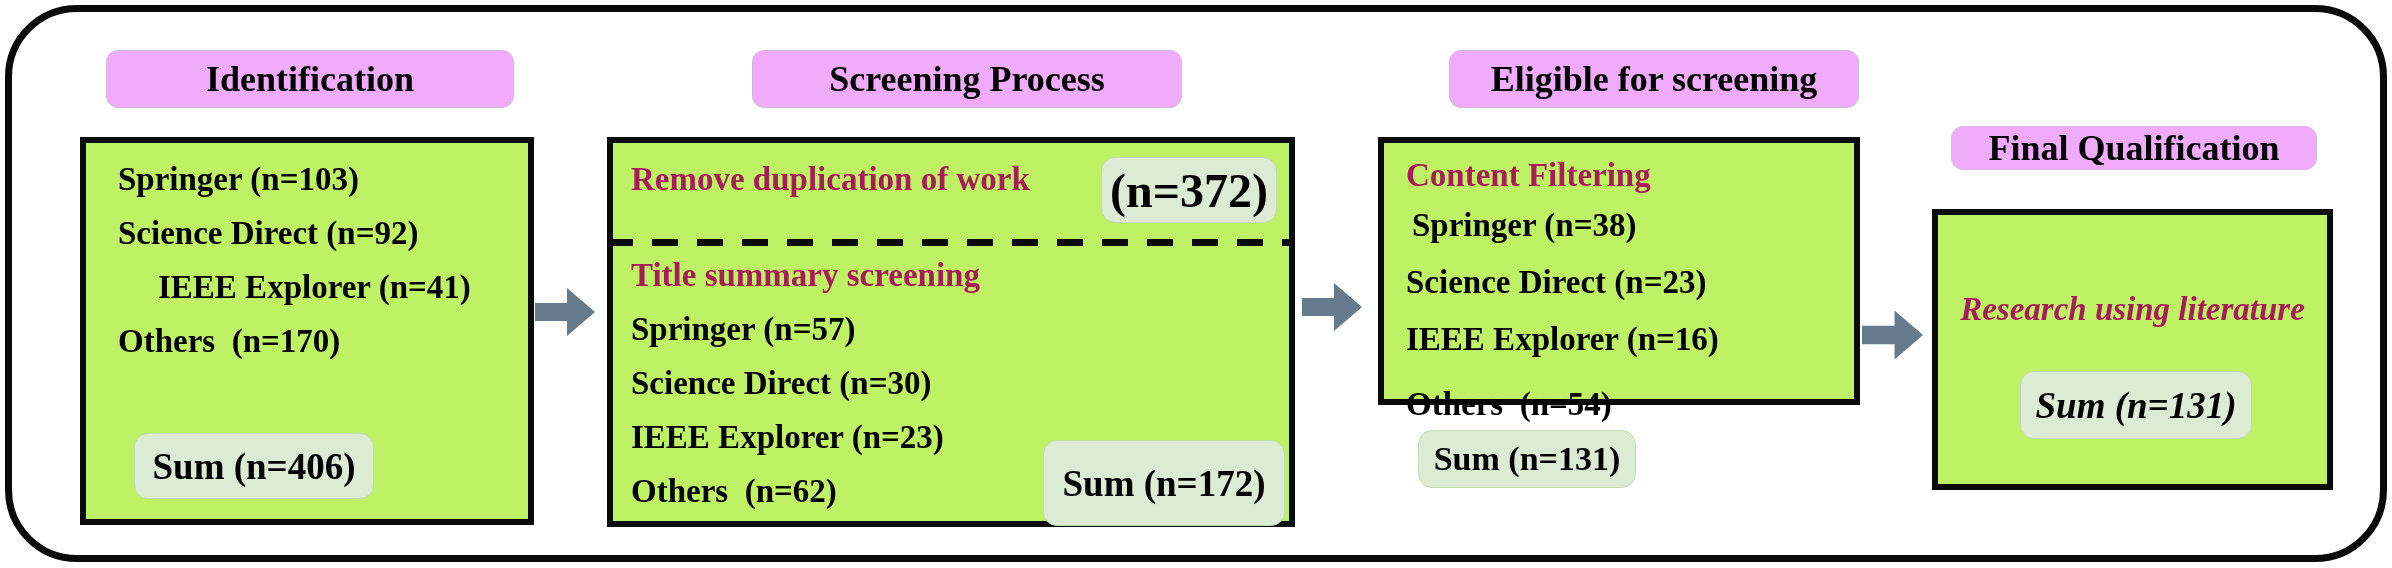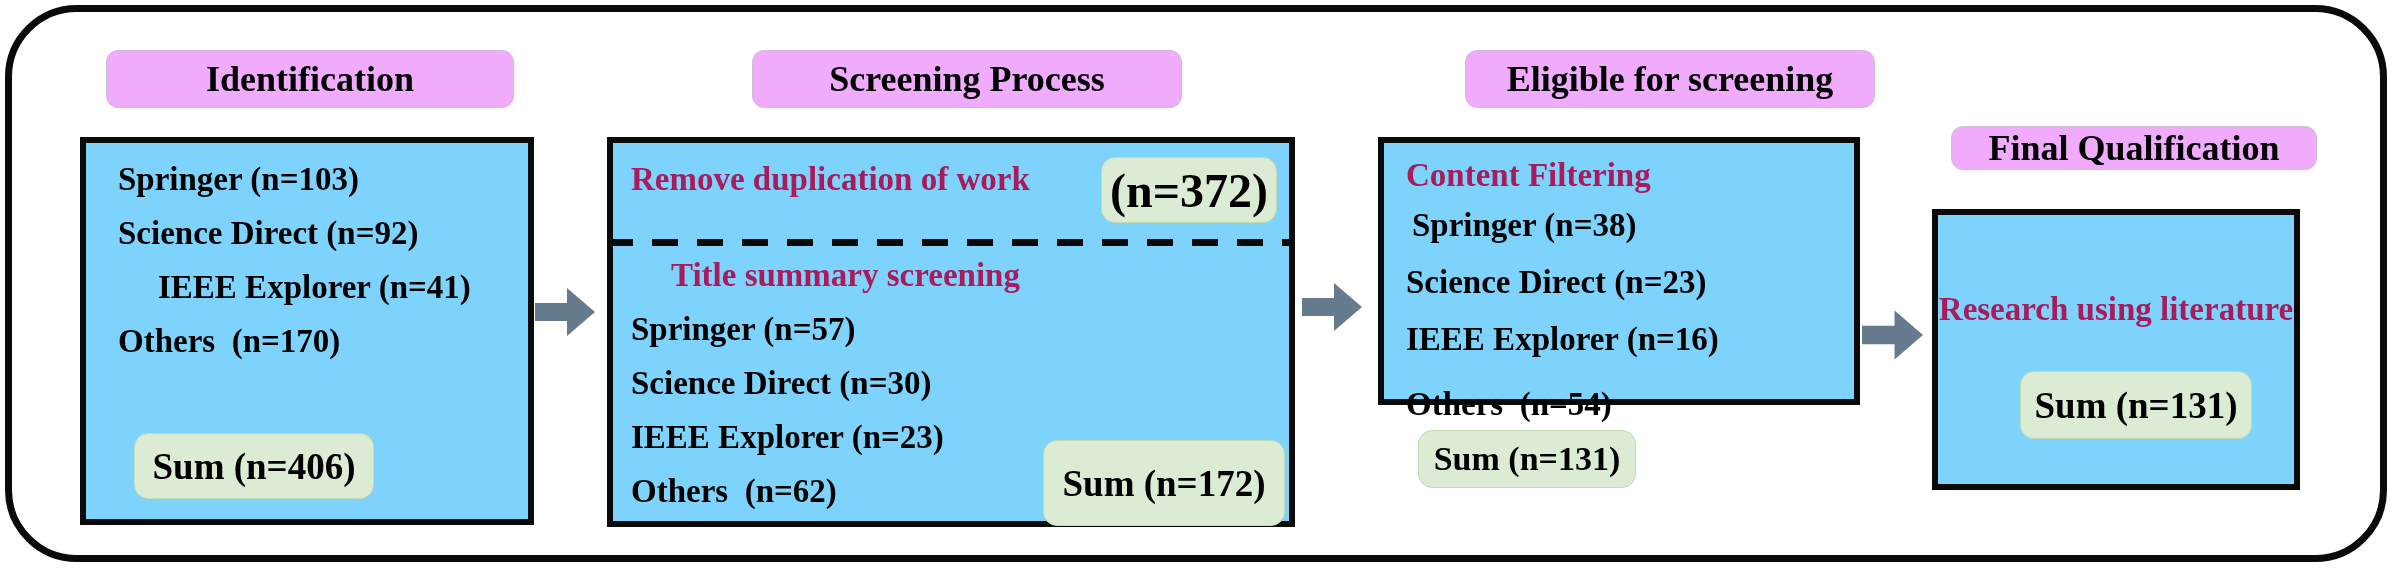--- a/index.html
+++ b/index.html
@@ -10,21 +10,21 @@
   .frame{
     position:absolute;left:5px;top:5px;width:2382px;height:557px;box-sizing:border-box;
     border:7px solid #0a0a0a;border-radius:72px;background:transparent;
   }
   .hpill{
     position:absolute;box-sizing:border-box;background:#f0abfc;border:1px solid #cfbcdb;
     border-radius:12px;display:flex;align-items:center;justify-content:center;
     font-size:36px;white-space:pre;
   }
   .box{
-    position:absolute;box-sizing:border-box;background:#7dd3fc;border:6px solid #0a0a0a;
+    position:absolute;box-sizing:border-box;background:#bef264;border:6px solid #0a0a0a;
   }
   .item{
     position:absolute;font-size:33px;white-space:pre;line-height:1.1;
   }
   .accent{color:#A81C5C;}
   .gpill{
     position:absolute;box-sizing:border-box;background:#DCEBD3;border:1px solid #c3dcb3;
     border-radius:14px;display:flex;align-items:center;justify-content:center;
     font-size:37px;white-space:pre;
   }
@@ -51,44 +51,44 @@
 
   <svg class="arrow" style="left:535px;top:288px;" width="60" height="48" viewBox="0 0 60 48">
     <path d="M0 15 H32 V0 L60 24 L32 48 V33 H0 Z" fill="#667B8E"></path>
   </svg>
 
   <div class="hpill" style="left:752px;top:50px;width:430px;height:58px;">Screening Process</div>
   <div class="box" style="left:607px;top:137px;width:688px;height:390px;">
     <div class="item accent" style="left:18px;top:18px;">Remove duplication of work</div>
     <div class="gpill" style="left:488px;top:14px;width:176px;height:66px;font-size:48px;">(n=372)</div>
     <div class="dash" style="top:96px;"></div>
-    <div class="item accent" style="left:18px;top:114px;margin-left:40px;">Title summary screening</div>
+    <div class="item accent" style="left:18px;top:114px;">Title summary screening</div>
     <div class="item" style="left:18px;top:168px;">Springer (n=57)</div>
     <div class="item" style="left:18px;top:222px;">Science Direct (n=30)</div>
     <div class="item" style="left:18px;top:276px;">IEEE Explorer (n=23)</div>
     <div class="item" style="left:18px;top:330px;">Others  (n=62)</div>
     <div class="gpill" style="left:430px;top:297px;width:242px;height:86px;">Sum (n=172)</div>
   </div>
 
   <svg class="arrow" style="left:1302px;top:282px;" width="60" height="50" viewBox="0 0 60 48">
     <path d="M0 15 H32 V0 L60 24 L32 48 V33 H0 Z" fill="#667B8E"></path>
   </svg>
 
-  <div class="hpill" style="left:1449px;top:50px;width:410px;height:58px;margin-left:16px;">Eligible for screening</div>
+  <div class="hpill" style="left:1449px;top:50px;width:410px;height:58px;">Eligible for screening</div>
   <div class="box" style="left:1378px;top:137px;width:482px;height:268px;">
     <div class="item accent" style="left:22px;top:14px;">Content Filtering</div>
     <div class="item" style="left:28px;top:64px;">Springer (n=38)</div>
     <div class="item" style="left:22px;top:121px;">Science Direct (n=23)</div>
     <div class="item" style="left:22px;top:178px;">IEEE Explorer (n=16)</div>
     <div class="item" style="left:22px;top:235px;margin-top:8px;">Others  (n=54)</div>
     <div class="gpill" style="left:34px;top:287px;width:218px;height:58px;font-size:34px;">Sum (n=131)</div>
   </div>
 
   <svg class="arrow" style="left:1862px;top:307px;" width="61" height="56" viewBox="0 0 60 48">
     <path d="M0 15 H32 V0 L60 24 L32 48 V33 H0 Z" fill="#667B8E"></path>
   </svg>
 
   <div class="hpill" style="left:1951px;top:126px;width:366px;height:44px;">Final Qualification</div>
-  <div class="box" style="left:1932px;top:209px;width:368px;height:281px;">
+  <div class="box" style="left:1932px;top:209px;width:401px;height:281px;font-style:italic;">
     <div class="item accent" style="left:0;right:0;top:76px;text-align:center;">Research using literature</div>
     <div class="gpill" style="left:82px;top:156px;width:232px;height:68px;">Sum (n=131)</div>
   </div>
 </div>
 
 </body></html>

